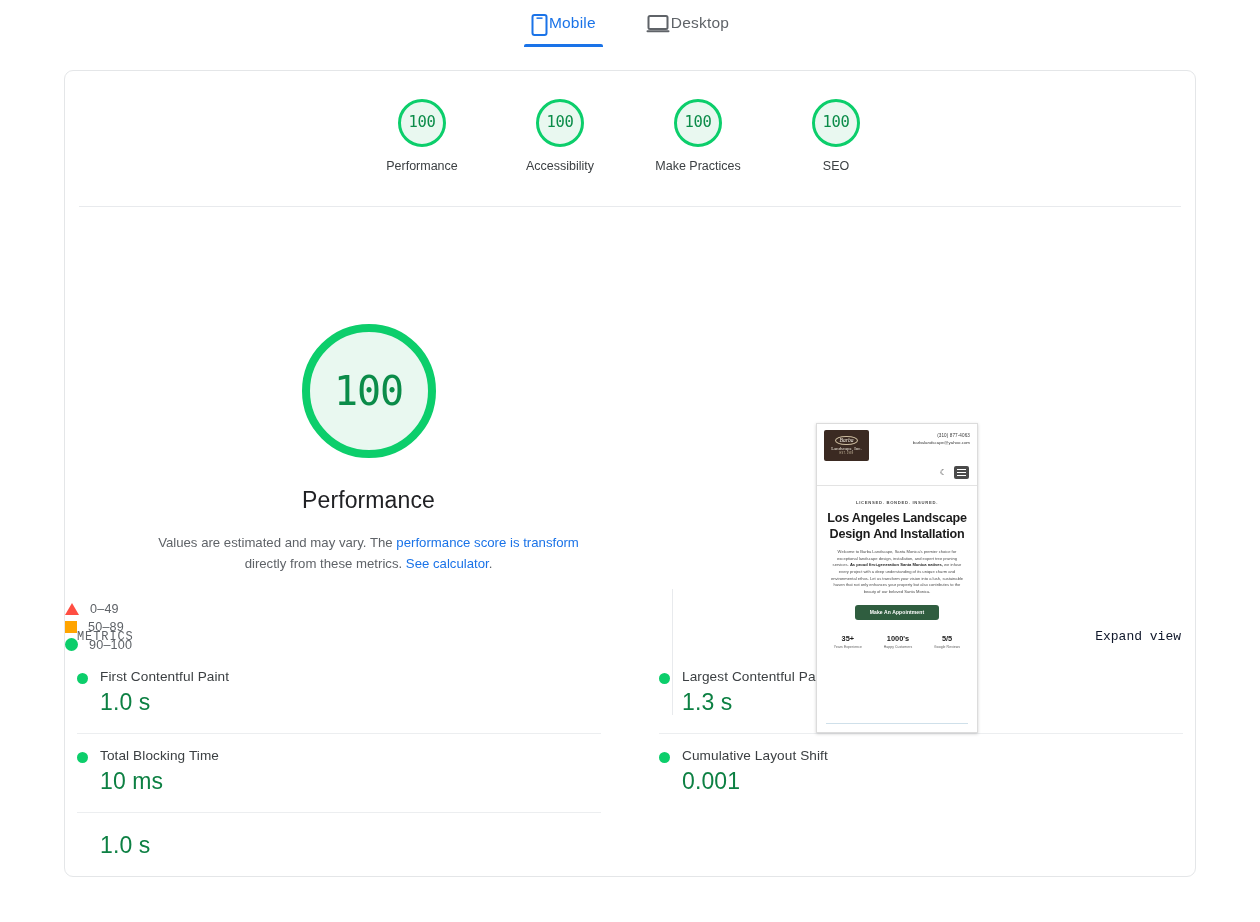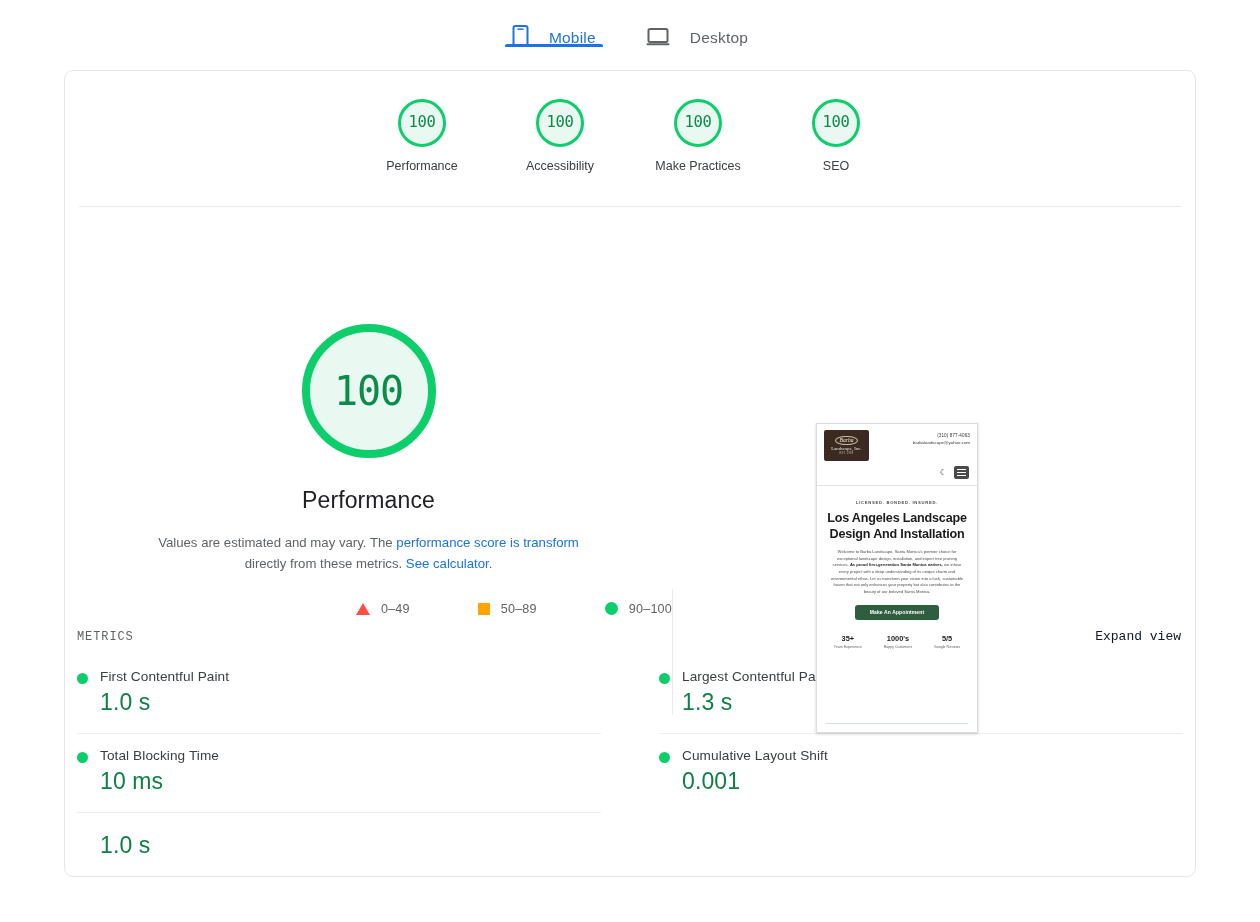--- a/index.html
+++ b/index.html
@@ -22,22 +22,22 @@
     display: flex;
     justify-content: center;
     align-items: flex-start;
     gap: 34px;
     padding-top: 10px;
     height: 47px;
     box-sizing: border-box;
   }
   .tab {
     display: flex;
-    align-items: flex-end;
-    gap: 20px;
+    align-items: flex-start;
+    gap: 1px;
     padding: 4px 8px 0 8px;
     cursor: pointer;
     position: relative;
     height: 37px;
     box-sizing: border-box;
   }
   .tab-label {
     font-size: 15.5px;
     letter-spacing: .2px;
     color: #5f6368;
@@ -162,22 +162,23 @@
     width: 452px;
     font-size: 13.2px;
     line-height: 1.58;
     color: #5f6368;
   }
   .hero-desc a { color: #1a73e8; text-decoration: none; }
 
   .legend {
     margin-top: 27px;
     display: flex;
-    justify-content: flex-end;
-    gap: 15px;
+    justify-content: center;
+    gap: 4px;
+    flex-direction: column;
   }
   .legend-item {
     display: flex;
     align-items: center;
     gap: 11px;
     margin-right: 53px;
   }
   .legend-item:last-child { margin-right: 0; }
   .legend-text {
     font-size: 12.6px;

